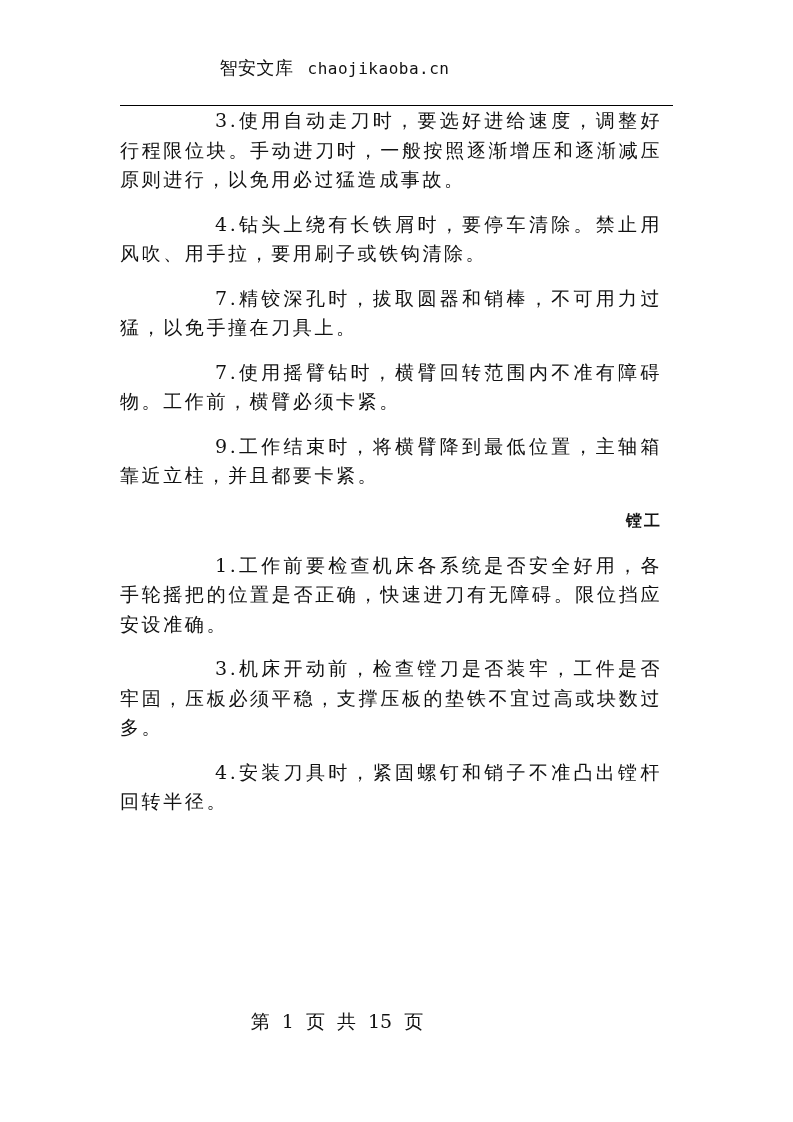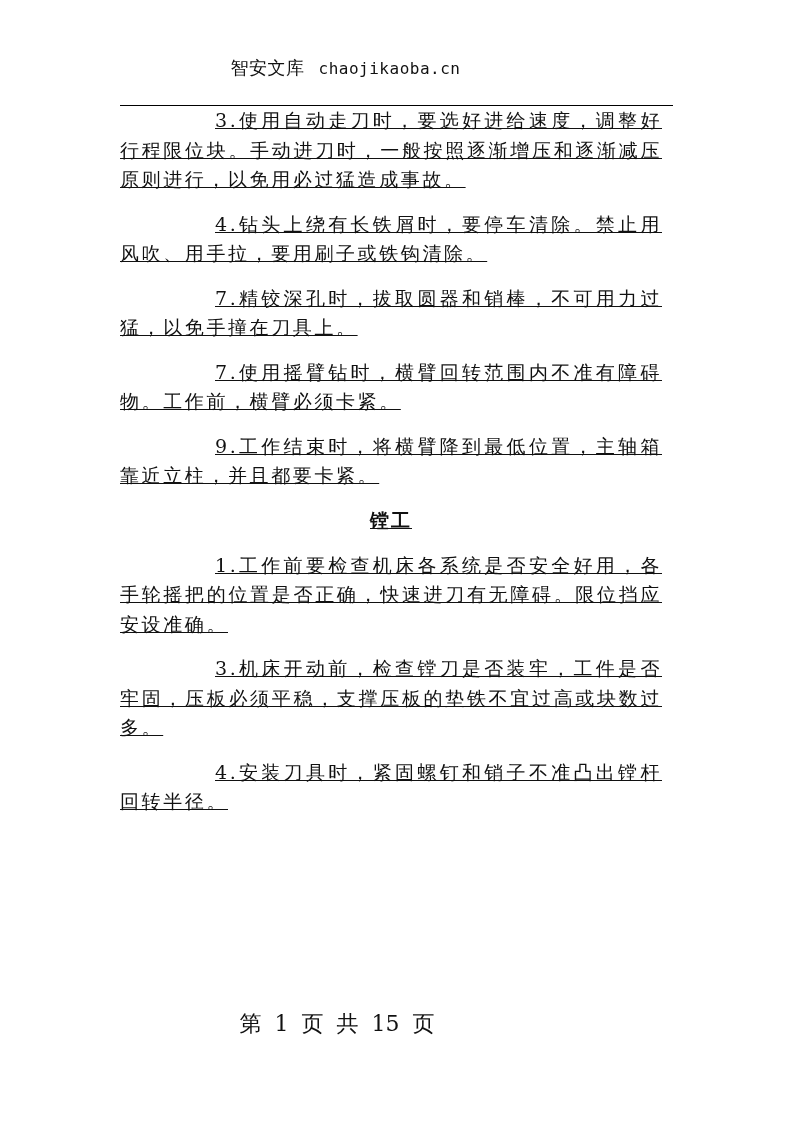--- a/index.html
+++ b/index.html
@@ -1,27 +1,27 @@
 <!DOCTYPE html>
 <html><head>
 <meta charset="utf-8">
 <style>
   html, body { margin: 0; padding: 0; background: #ffffff; }
   body { width: 793px; height: 1122px; position: relative; overflow: hidden;
          font-family: "DejaVu Serif", "Liberation Serif", serif; color: #111; }
-  .header { position: absolute; top: 56px; left: 16px; width: 659px; text-align: center;
+  .header { position: absolute; top: 56px; left: 5px; width: 659px; text-align: center;
             font-size: 18px; letter-spacing: 0.5px; }
   .header .site-url { margin-left: 14px; font-family: "DejaVu Sans Mono", "Liberation Mono", monospace; font-size: 16px; }
   .rule { position: absolute; top: 105px; left: 120px; width: 553px; height: 0; border-top: 1.5px solid #000; }
-  .content { position: absolute; top: 106px; left: 120px; width: 542px; text-decoration: underline; }
+  .content { position: absolute; top: 106px; left: 120px; width: 542px; }
   .para { font-size: 19px; line-height: 29.5px; text-indent: 95px; text-align: justify;
           letter-spacing: 2.6px; margin: 0 0 15px 0; }
-  .heading { text-align: center; font-size: 19px; font-weight: bold; margin: 14px 0 16px 0; letter-spacing: 2px; line-height: 29px; }
+  .heading { text-align: right; font-size: 16px; font-weight: bold; margin: 14px 0 16px 0; letter-spacing: 2px; line-height: 29px; }
   .footer { position: absolute; top: 1009px; left: 0; width: 674px; text-align: center;
-            font-size: 22px; word-spacing: 6px; }
+            font-size: 19px; word-spacing: 6px; }
 </style>
 </head>
 <body>
 
 <div class="header">
   <span>智安文库</span><span class="site-url">chaojikaoba.cn</span>
 </div>
 <div class="rule"></div>
 
 <div class="content">

